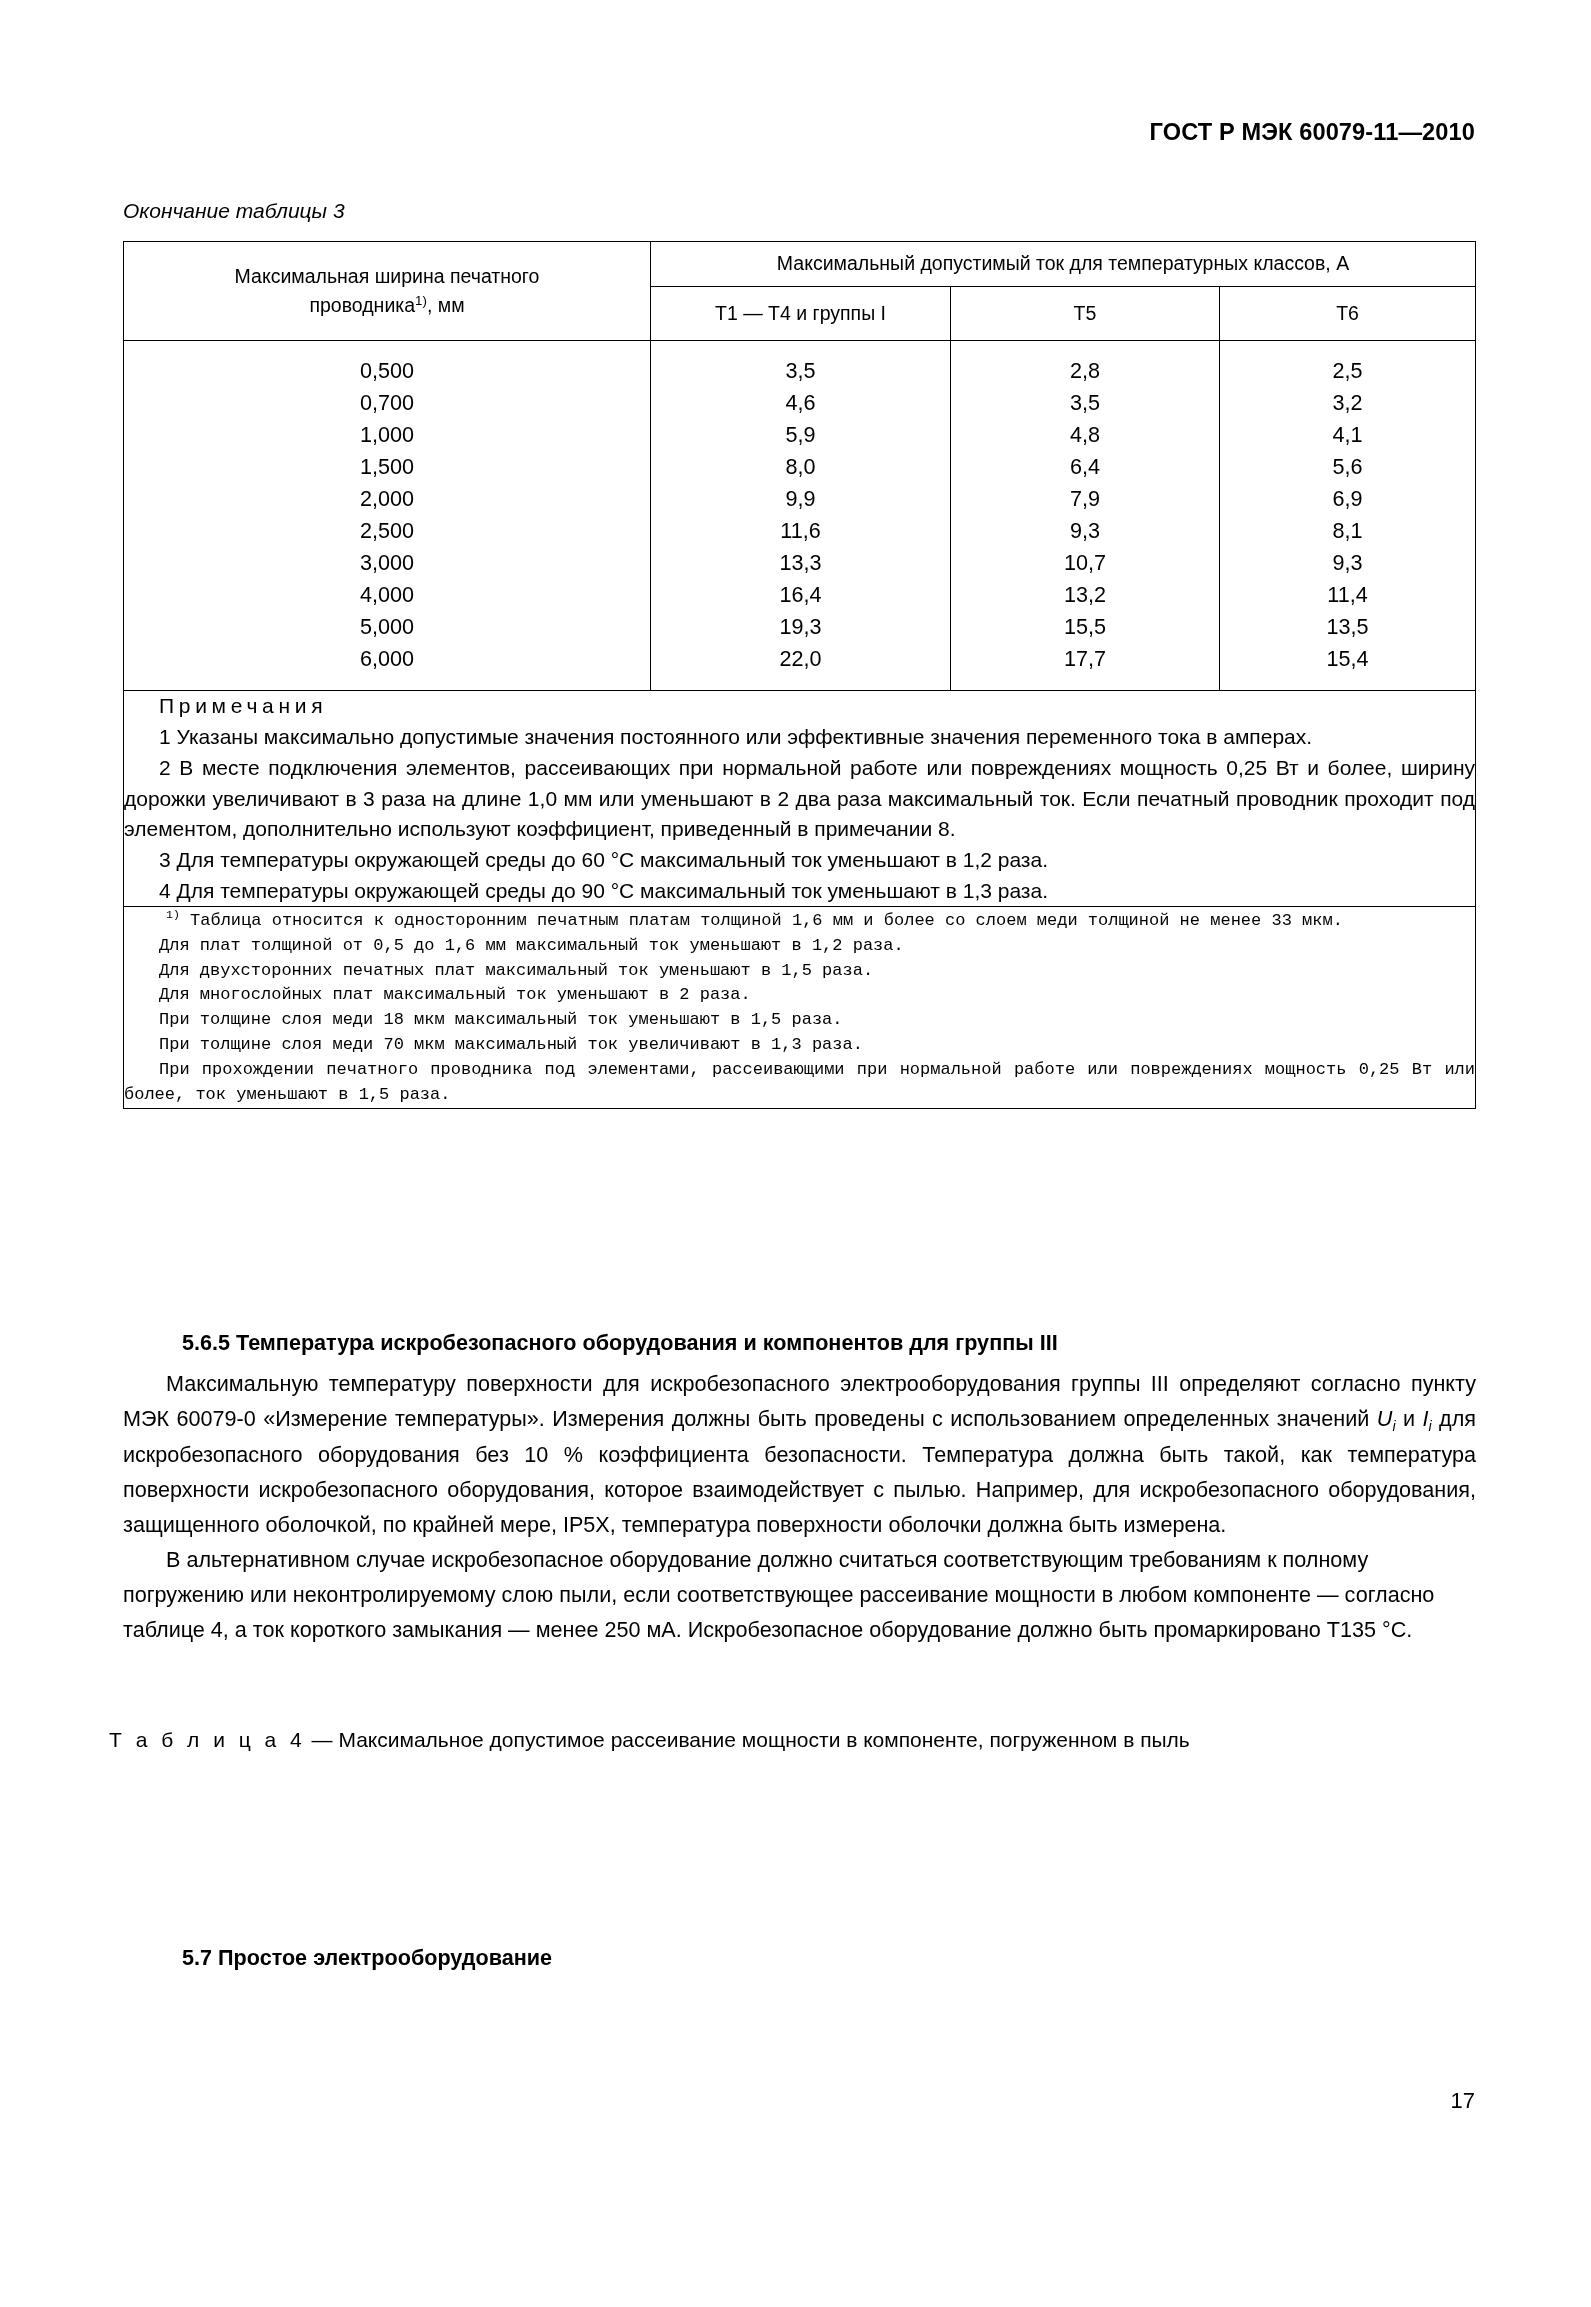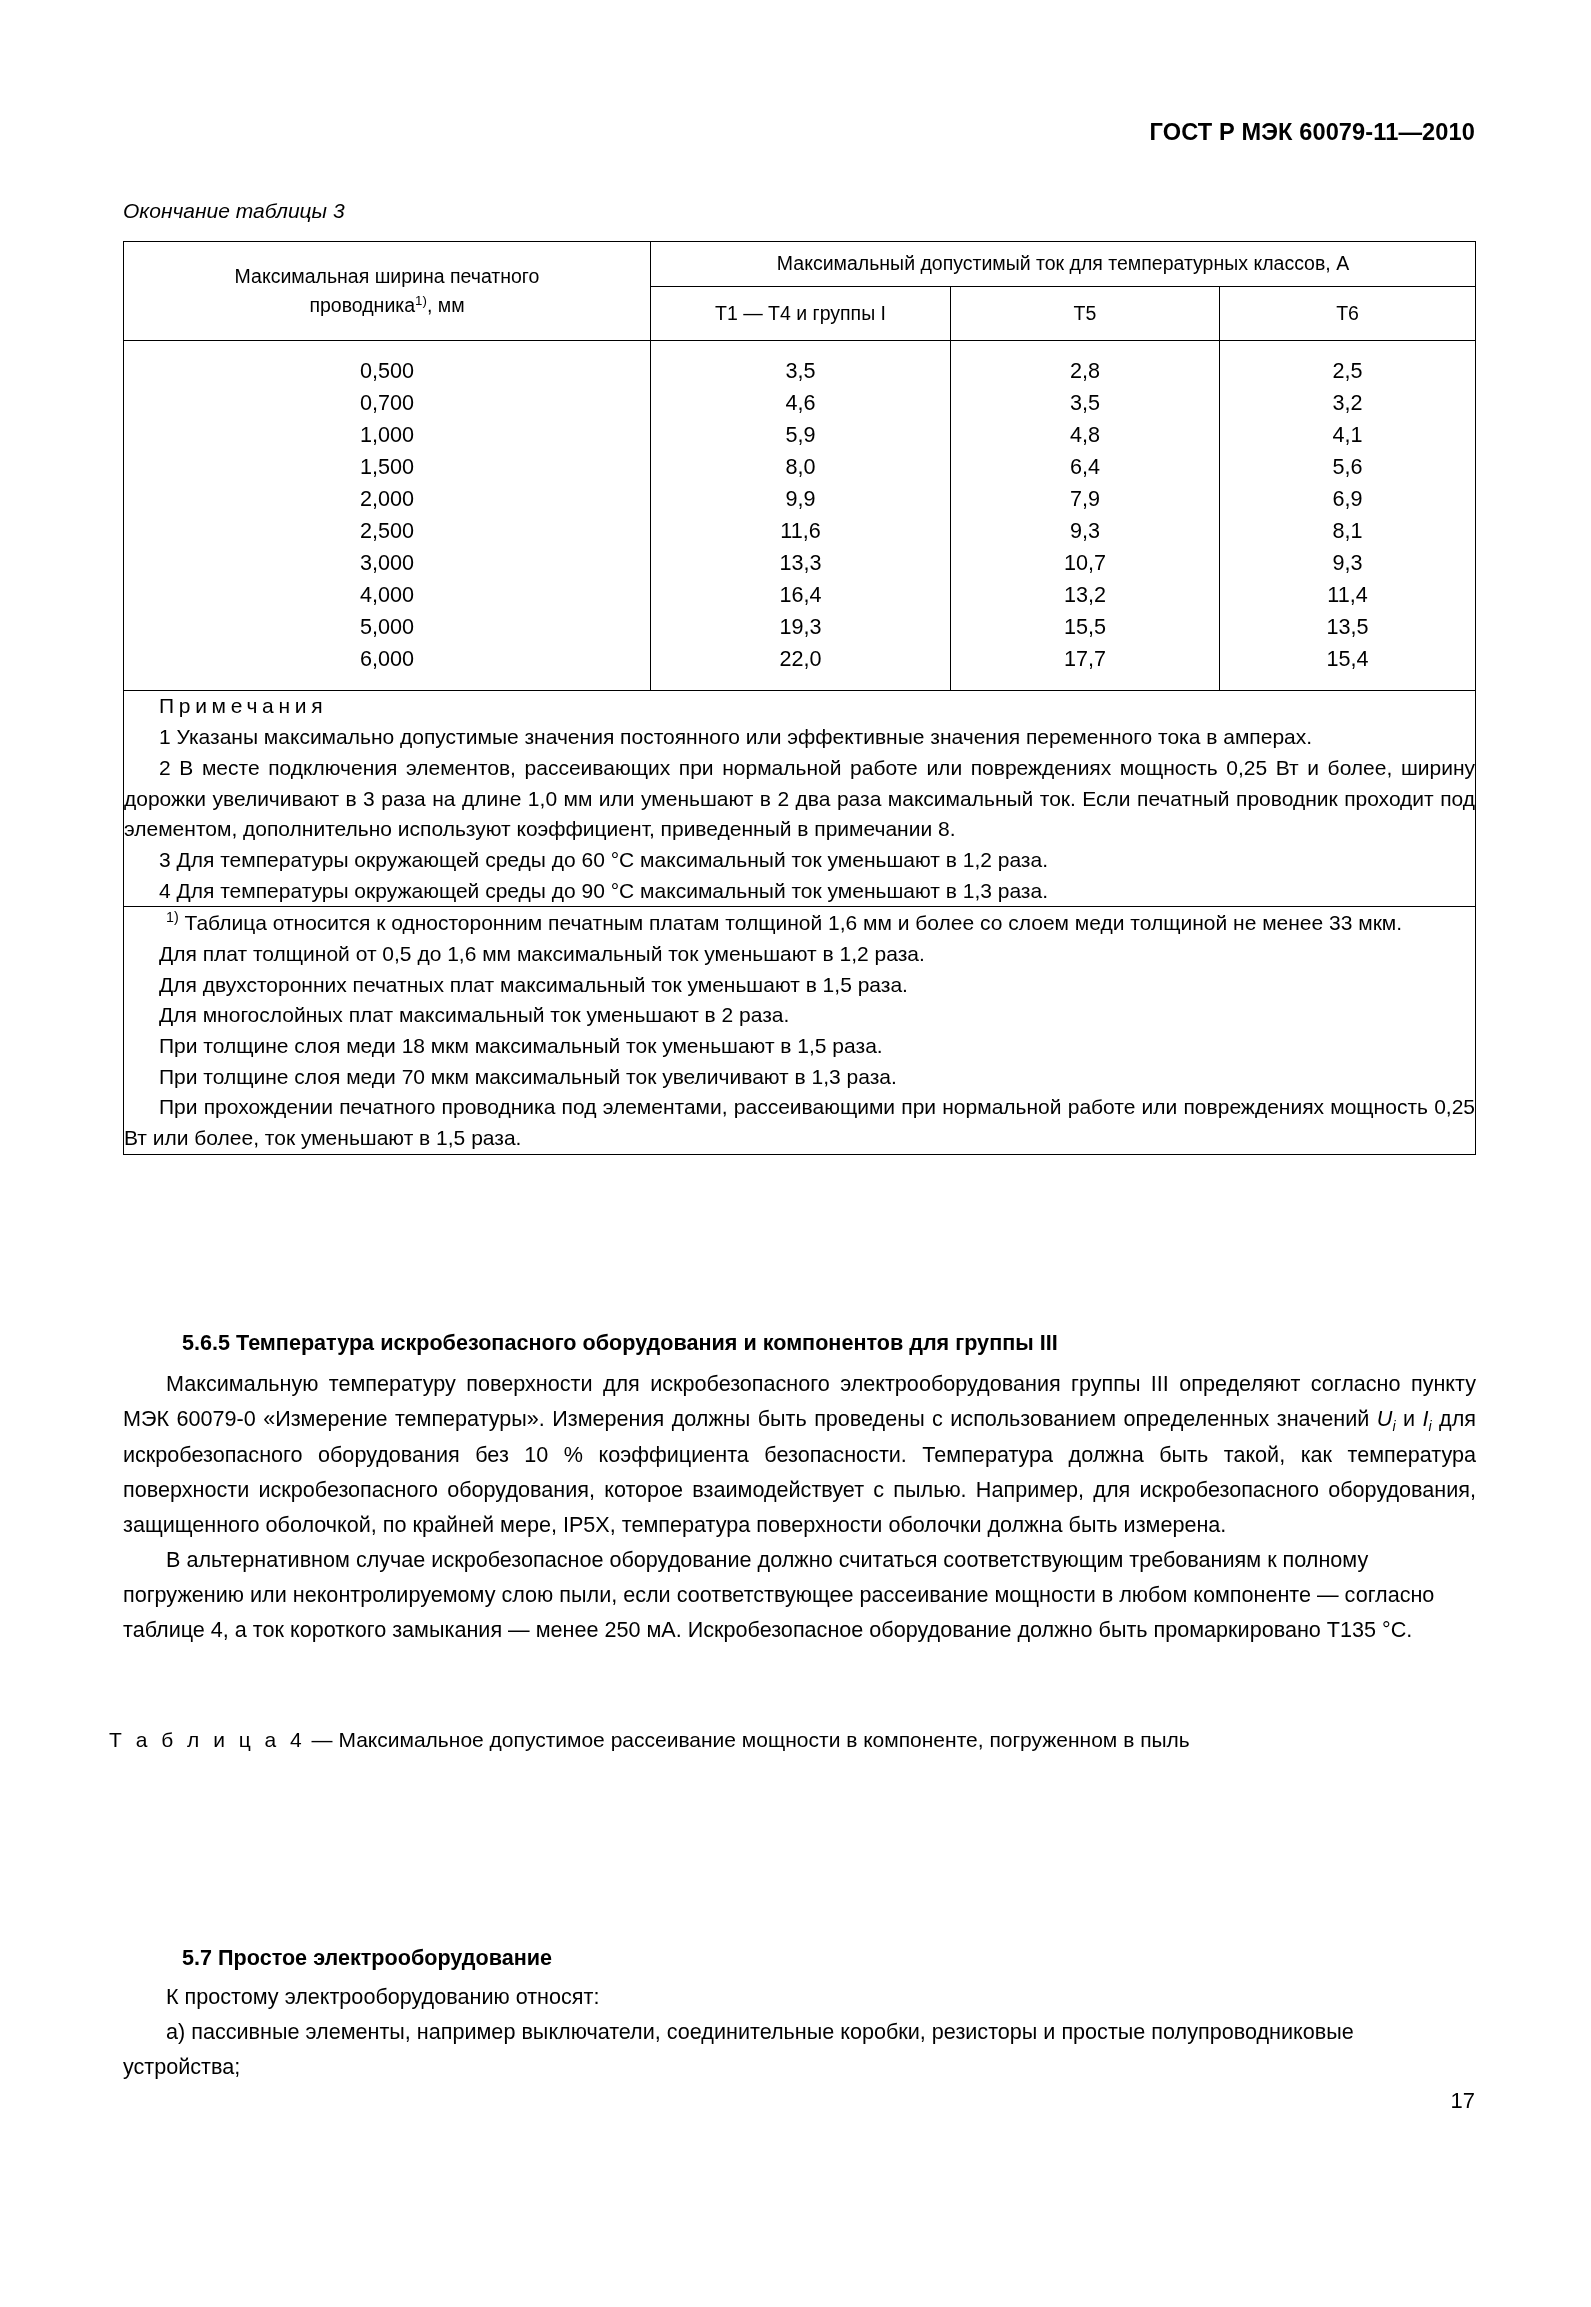--- a/index.html
+++ b/index.html
@@ -105,22 +105,23 @@
     letter-spacing: 4.7px;
     margin: 0 0 1.3px 35px;
   }
   .note-p {
     margin: 0;
     text-indent: 35px;
     text-align: justify;
   }
   .foot-cell {
     padding: 17.5px 17.5px 20px 15px;
-    font-size: 21px;
+    font-size: 17px;
     line-height: 1.46;
+    font-family: Liberation Mono, monospace;
   }
   .foot-p {
     margin: 0;
     text-indent: 35px;
     text-align: justify;
   }
   .foot-p.lead { text-indent: 42px; }
 
   
   .sec-heading {
@@ -350,21 +351,17 @@
         <col style="width:267px">
         <col style="width:267px">
       </colgroup>
       <tbody>
       </tbody>
     </table>
   </div>
 
   <div class="sec-heading" style="left:182px; top:1945px;">5.7 Простое электрооборудование</div>
 
-  <div class="body-block" style="top:1980px;">
-    <p>К простому электрооборудованию относят:</p>
-    <p>а) пассивные элементы, например выключатели, соединительные коробки, резисторы и простые полупроводниковые устройства;</p>
-  </div>
 
   <div class="page-number">17</div>
 
 </div>
 
 
 </body></html>

